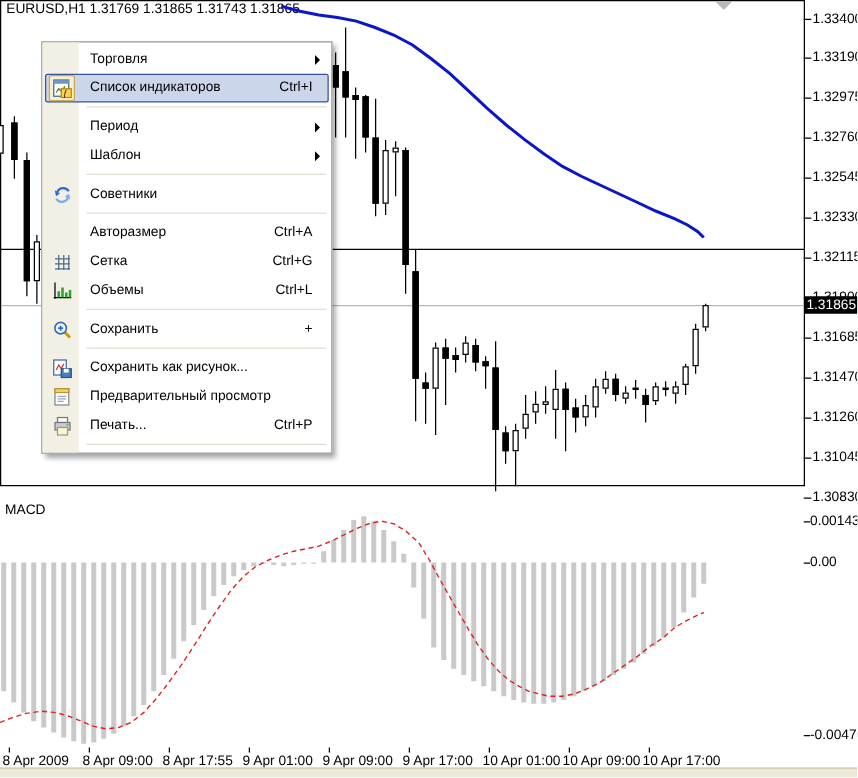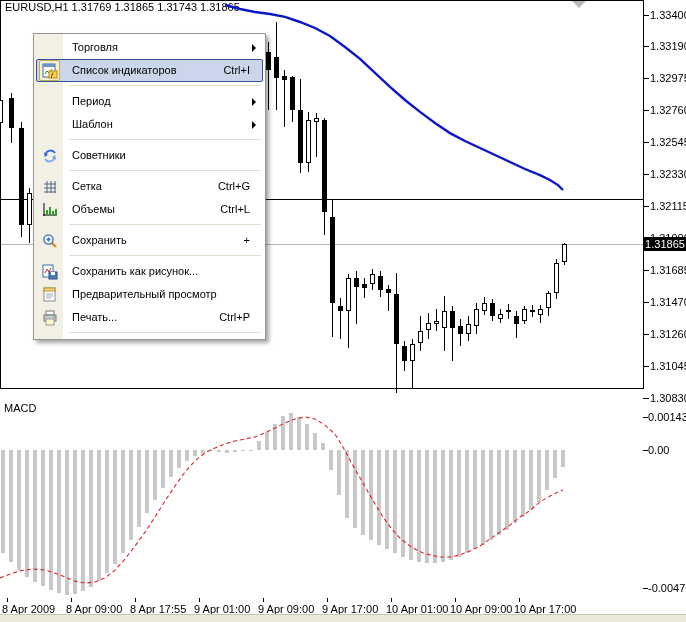--- a/index.html
+++ b/index.html
@@ -311,20 +311,24 @@
               <path d="M13 5 A5.2 5.2 0 0 0 3.6 6.2" stroke="#2a6adf" stroke-width="1.8" fill="none"></path>
               <polygon points="1.8,4.2 6,6.8 2.8,9" fill="#2a6adf"></polygon>
               <path d="M3 11 A5.2 5.2 0 0 0 12.4 9.8" stroke="#7aa8ee" stroke-width="1.8" fill="none"></path>
               <polygon points="14.2,11.8 10,9.2 13.2,7" fill="#7aa8ee"></polygon>
             </svg>
           </span>
           <span class="lbl">Советники</span>
         </div>
         <div class="msep"></div>
         <div class="mi">
+          <span class="lbl">Авторазмер</span>
+          <span class="sc">Ctrl+A</span>
+        </div>
+        <div class="mi">
           <span class="ic">
             <svg width="16" height="16" viewBox="0 0 16 16">
               <g stroke="#51688c" stroke-width="1">
                 <line x1="2" y1="5" x2="14" y2="5"></line>
                 <line x1="2" y1="9" x2="14" y2="9"></line>
                 <line x1="2" y1="13" x2="14" y2="13"></line>
                 <line x1="5" y1="2" x2="5" y2="14"></line>
                 <line x1="9" y1="2" x2="9" y2="14"></line>
                 <line x1="13" y1="2" x2="13" y2="14"></line>
               </g>

